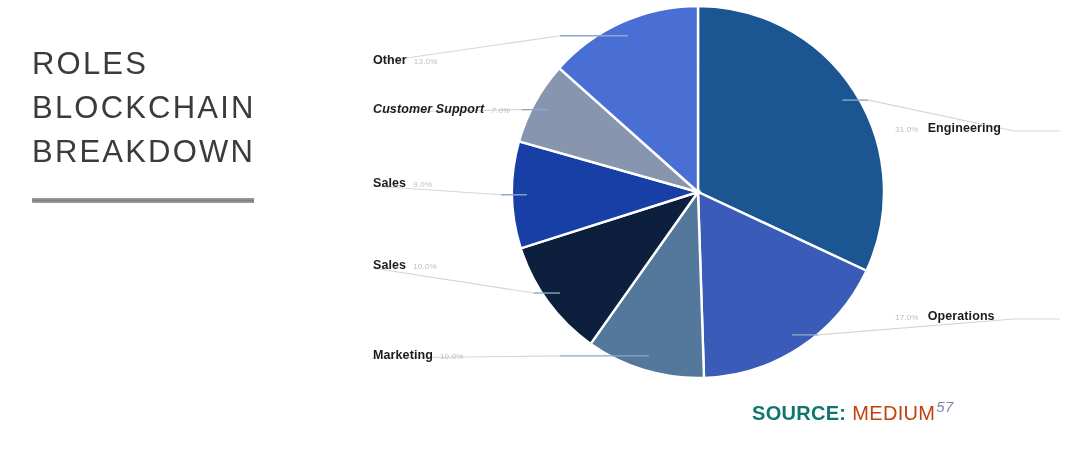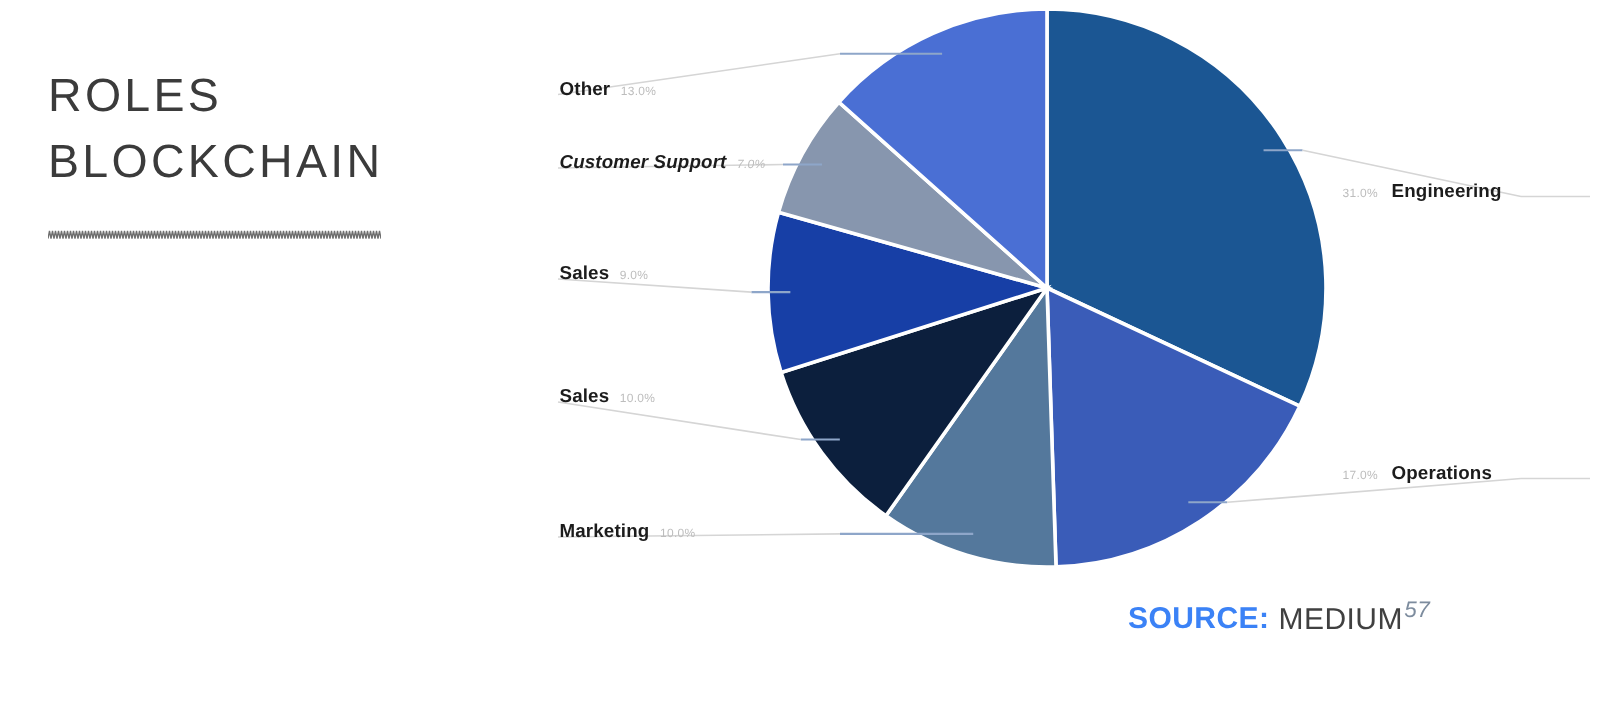--- a/index.html
+++ b/index.html
@@ -57,37 +57,38 @@
   }
   .lbl.right .pct{margin-left:0;margin-right:9px;margin-top:28px;}
 
   
   .source{
     position:absolute;left:752px;top:398px;
     font-size:20px;
     letter-spacing:.3px;
     white-space:nowrap;
   }
-  .source .src-word{font-weight:bold;color:#3b82f6;}
-  .source .src-name{color:#404040;margin-left:6px;margin-top:24px;}
+  .source .src-word{font-weight:bold;color:#0f766e;}
+  .source .src-name{color:#c2410c;margin-left:6px;margin-top:24px;}
   .source .src-sup{
     color:#7d8c9e;font-size:15px;
     vertical-align:super;
     margin-left:1px;
     font-style:italic;
   }
 </style>
 </head>
 <body>
 
 <div id="infographic">
 
   <div class="title-block">
     <div class="title-line">ROLES</div>
     <div class="title-line">BLOCKCHAIN</div>
+    <div class="title-line">BREAKDOWN</div>
     <div class="divider">
       <svg width="222" height="9" viewBox="0 0 222 9" xmlns="http://www.w3.org/2000/svg">
         <path id="zigzag-path" fill="none" stroke="#6f6f6f" stroke-width="0.9" d="M0 7 L1 2 L2 7 L3 2 L4 7 L5 2 L6 7 L7 2 L8 7 L9 2 L10 7 L11 2 L12 7 L13 2 L14 7 L15 2 L16 7 L17 2 L18 7 L19 2 L20 7 L21 2 L22 7 L23 2 L24 7 L25 2 L26 7 L27 2 L28 7 L29 2 L30 7 L31 2 L32 7 L33 2 L34 7 L35 2 L36 7 L37 2 L38 7 L39 2 L40 7 L41 2 L42 7 L43 2 L44 7 L45 2 L46 7 L47 2 L48 7 L49 2 L50 7 L51 2 L52 7 L53 2 L54 7 L55 2 L56 7 L57 2 L58 7 L59 2 L60 7 L61 2 L62 7 L63 2 L64 7 L65 2 L66 7 L67 2 L68 7 L69 2 L70 7 L71 2 L72 7 L73 2 L74 7 L75 2 L76 7 L77 2 L78 7 L79 2 L80 7 L81 2 L82 7 L83 2 L84 7 L85 2 L86 7 L87 2 L88 7 L89 2 L90 7 L91 2 L92 7 L93 2 L94 7 L95 2 L96 7 L97 2 L98 7 L99 2 L100 7 L101 2 L102 7 L103 2 L104 7 L105 2 L106 7 L107 2 L108 7 L109 2 L110 7 L111 2 L112 7 L113 2 L114 7 L115 2 L116 7 L117 2 L118 7 L119 2 L120 7 L121 2 L122 7 L123 2 L124 7 L125 2 L126 7 L127 2 L128 7 L129 2 L130 7 L131 2 L132 7 L133 2 L134 7 L135 2 L136 7 L137 2 L138 7 L139 2 L140 7 L141 2 L142 7 L143 2 L144 7 L145 2 L146 7 L147 2 L148 7 L149 2 L150 7 L151 2 L152 7 L153 2 L154 7 L155 2 L156 7 L157 2 L158 7 L159 2 L160 7 L161 2 L162 7 L163 2 L164 7 L165 2 L166 7 L167 2 L168 7 L169 2 L170 7 L171 2 L172 7 L173 2 L174 7 L175 2 L176 7 L177 2 L178 7 L179 2 L180 7 L181 2 L182 7 L183 2 L184 7 L185 2 L186 7 L187 2 L188 7 L189 2 L190 7 L191 2 L192 7 L193 2 L194 7 L195 2 L196 7 L197 2 L198 7 L199 2 L200 7 L201 2 L202 7 L203 2 L204 7 L205 2 L206 7 L207 2 L208 7 L209 2 L210 7 L211 2 L212 7 L213 2 L214 7 L215 2 L216 7 L217 2 L218 7 L219 2 L220 7 L221 2 L222 7 L223 2 L224 7"></path>
       </svg>
     </div>
   </div>
 
   <div class="chart-area">
     <svg class="pie-svg" id="pie-svg" width="1069" height="400" xmlns="http://www.w3.org/2000/svg">
       <g id="pie-slices">

